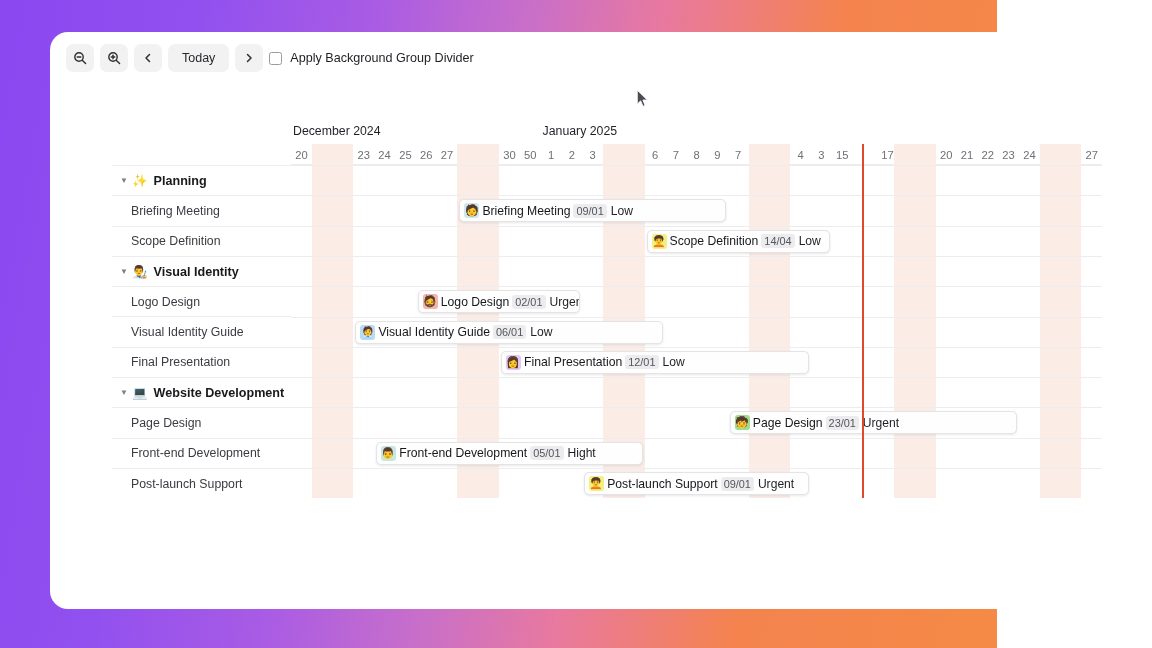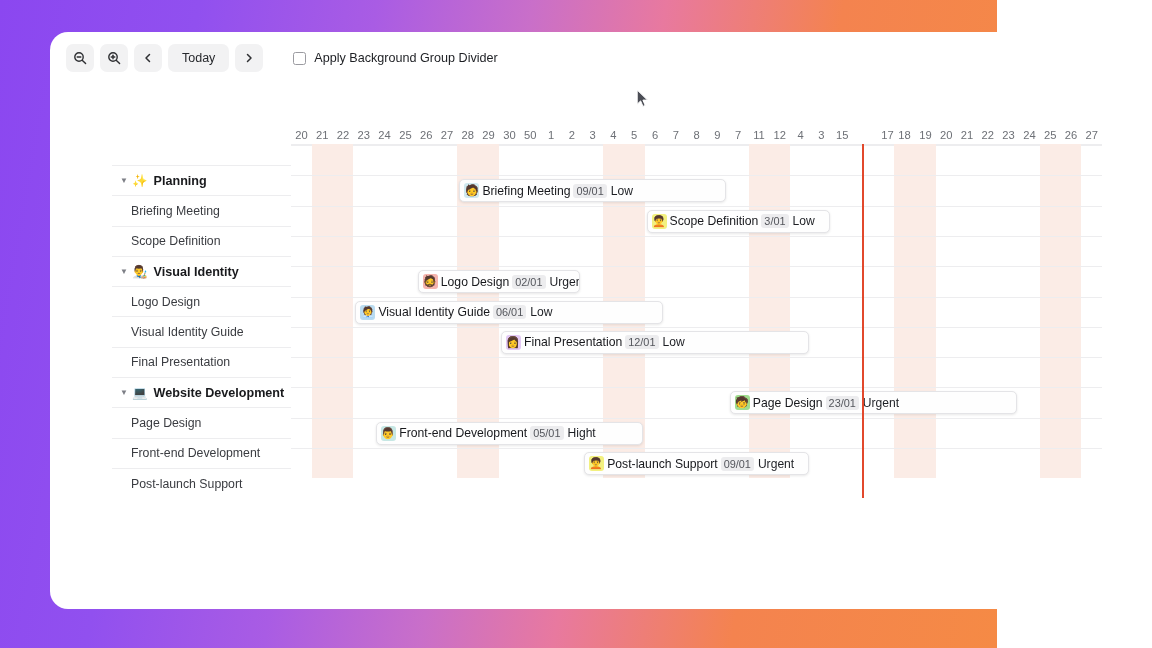--- a/index.html
+++ b/index.html
@@ -60,21 +60,20 @@
     padding: 0 14px;
     font-size: 12.5px;
     color: #26282c;
   }
   .tbtn svg { display: block; }
 
   .chk-wrap {
     display: flex;
     align-items: center;
     gap: 8px;
-    margin-left: 24px;
     cursor: pointer;
     text-align: center;
   }
   .chk-box {
     width: 13px; height: 13px;
     border: 1.3px solid #9b9ba1;
     border-radius: 2.5px;
     background: #fff;
     flex: none;
   }
@@ -362,20 +361,24 @@
         </div>
         <div class="side-row task">
           <span>Front-end Development</span>
         </div>
         <div class="side-row task">
           <span>Post-launch Support</span>
         </div>
       </div>
 
     <div id="timeline">
+      <div id="months">
+          <div class="month-label" style="left: 2px;">December 2024</div>
+          <div class="month-label" style="left: 251.6px;">January 2025</div>
+        </div>
       <div id="days">
           <div class="day-cell" style="left: 0px; width: 20.8px;">
             <span>20</span>
           </div>
           <div class="day-cell" style="left: 20.8px; width: 20.8px;">
             <span>21</span>
           </div>
           <div class="day-cell" style="left: 41.6px; width: 20.8px;">
             <span>22</span>
           </div>
@@ -514,21 +517,21 @@
           <div class="grid-row" style="top: 303px;"></div>
           <div class="bar" style="left: 168.4px; width: 266.4px; top: 34.3px;">
             <span class="bar-emoji" style="background: rgb(207, 232, 239);">🧑</span>
             <span class="bar-title">Briefing Meeting</span>
             <span class="bar-date">09/01</span>
             <span class="bar-prio">Low</span>
           </div>
           <div class="bar" style="left: 355.6px; width: 183.2px; top: 64.6px;">
             <span class="bar-emoji" style="background: rgb(242, 240, 127);">🧑‍🦱</span>
             <span class="bar-title">Scope Definition</span>
-            <span class="bar-date">3/01</span>
+            <span class="bar-date">14/04</span>
             <span class="bar-prio">Low</span>
           </div>
           <div class="bar" style="left: 126.8px; width: 162.4px; top: 125.2px;">
             <span class="bar-emoji" style="background: rgb(245, 179, 172);">🧔</span>
             <span class="bar-title">Logo Design</span>
             <span class="bar-date">02/01</span>
             <span class="bar-prio">Urgent</span>
           </div>
           <div class="bar" style="left: 64.4px; width: 308px; top: 155.5px;">
             <span class="bar-emoji" style="background: rgb(185, 219, 240);">🧑‍💼</span>

